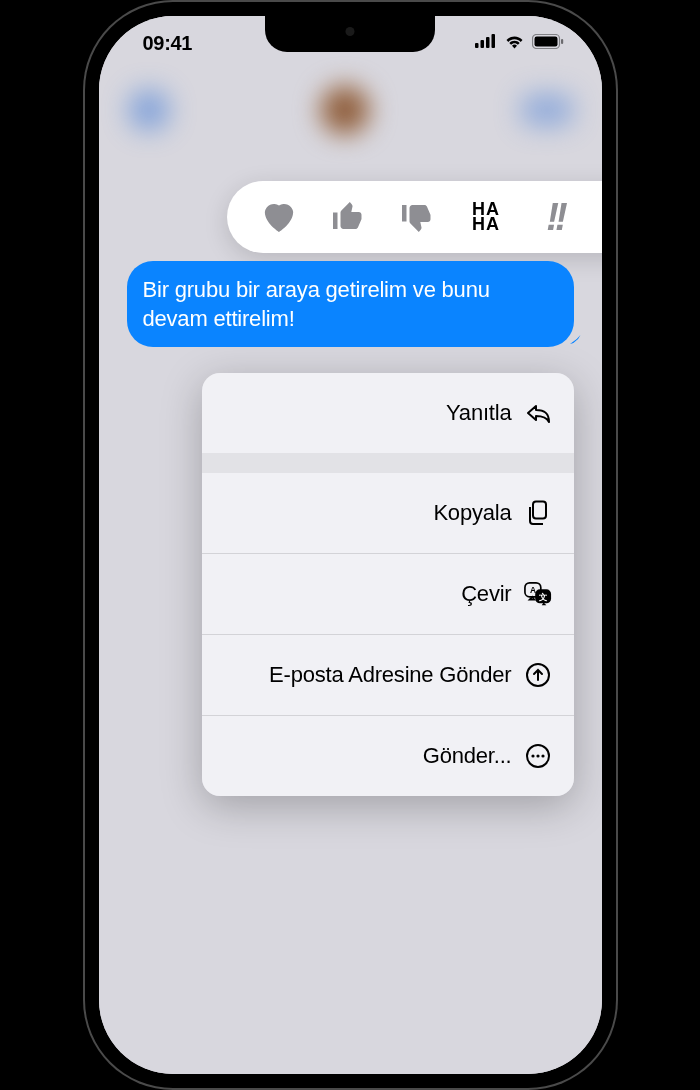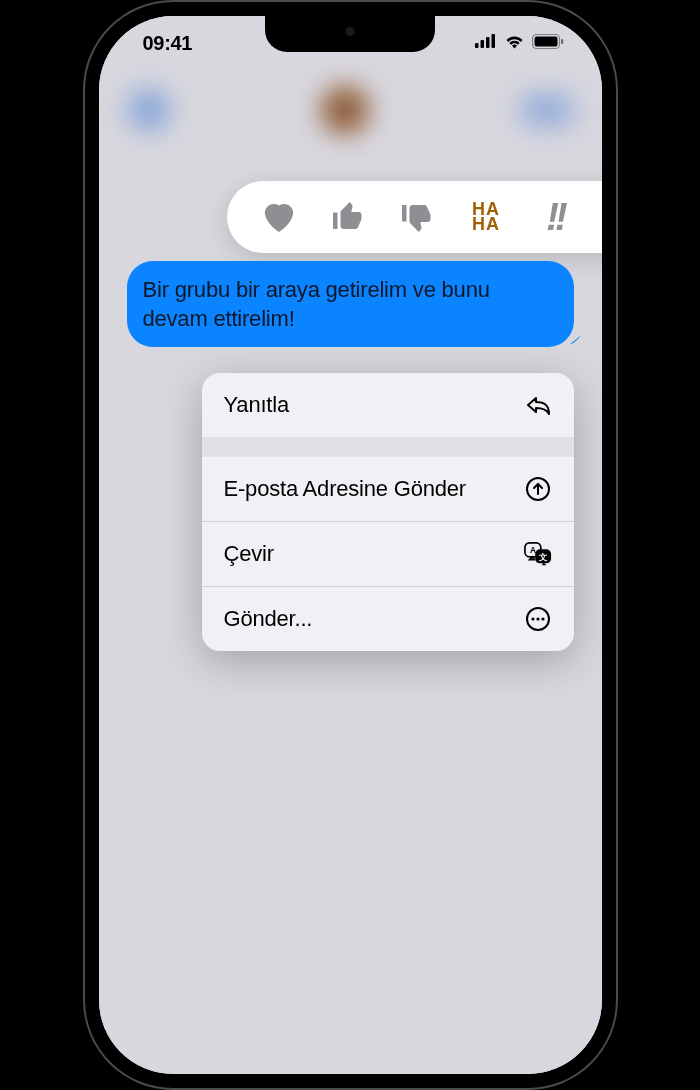--- a/index.html
+++ b/index.html
@@ -174,38 +174,38 @@
       width: 54px;
       height: 54px;
     }
     .tapback-heart svg { width: 40px; height: 40px; }
     .tapback-thumb svg { width: 36px; height: 36px; }
     .tapback-haha {
       font-weight: 800;
       font-size: 18px;
       line-height: 0.85;
       text-align: center;
-      color: #a16207;
+      color: #000000;
       letter-spacing: 1px;
     }
     .tapback-exclaim {
       font-weight: 900;
       font-size: 38px;
       font-style: italic;
       color: #8e8e93;
       letter-spacing: -4px;
     }
     .tapback-question {
       font-weight: 700;
       font-size: 38px;
       color: #8e8e93;
     }
     .message-bubble {
       background: #0a84ff;
-      color: #0f172a;
+      color: #ffffff;
       padding: 14px 16px;
       border-radius: 26px;
       font-size: 22px;
       line-height: 1.32;
       max-width: 462px;
       margin-left: auto;
       margin-right: 0;
       position: relative;
       letter-spacing: -0.2px;
     }
@@ -225,22 +225,22 @@
       margin-left: auto;
       width: 372px;
       background: rgba(242,242,246,0.94);
       border-radius: 18px;
       overflow: hidden;
       box-shadow: 0 10px 40px rgba(0,0,0,0.25);
     }
     .menu-item {
       display: flex;
       align-items: center;
-      justify-content: space-between;
-      padding: 18px 22px;
+      justify-content: flex-end;
+      padding: 26px 22px;
       font-size: 22px;
       color: #000;
       letter-spacing: -0.2px;
       min-height: 62px;
       background: rgba(255,255,255,0.02);
     }
     .menu-item + .menu-item {
       border-top: 0.6px solid rgba(0,0,0,0.12);
     }
     .menu-sep {
@@ -341,42 +341,51 @@
         <div class="menu-item">
           <span>Yanıtla</span>
           <span class="menu-icon">
             <svg width="26" height="22" viewBox="0 0 26 22">
                 <path fill="none" stroke="#000" stroke-width="2" stroke-linejoin="round" stroke-linecap="round" d="M11 4 L3 11 L11 18 L11 14 C18 14 22 16 24 20 C24 10 18 8 11 8 Z"></path>
               </svg>
           </span>
         </div>
         <div class="menu-sep"></div>
         <div class="menu-sep"></div>
-        <div class="menu-item multi">
-          <span>E-posta Adresine Gönder</span>
-          <span class="menu-icon">
-            <svg width="26" height="26" viewBox="0 0 26 26">
-                <circle cx="13" cy="13" r="11" fill="none" stroke="#000" stroke-width="2"></circle>
-                <path fill="none" stroke="#000" stroke-width="2" stroke-linecap="round" d="M13 18 V8 M9 12 L13 8 L17 12"></path>
+        <div class="menu-item">
+          <span>Kopyala</span>
+          <span class="menu-icon">
+            <svg width="24" height="26" viewBox="0 0 24 26">
+                <rect x="7" y="1.5" width="13" height="17" rx="3" fill="none" stroke="#000" stroke-width="2"></rect>
+                <path fill="none" stroke="#000" stroke-width="2" d="M4 7 v14 a3 3 0 0 0 3 3 h10"></path>
               </svg>
           </span>
         </div>
         <div class="menu-item">
           <span>Çevir</span>
           <span class="menu-icon">
             <svg width="30" height="26" viewBox="0 0 30 26">
                 <rect x="1" y="1" width="17" height="15" rx="5" fill="none" stroke="#000" stroke-width="1.8"></rect>
                 <path d="M6 19 L9 16 L11 19 Z" fill="none" stroke="#000" stroke-width="1.8"></path>
                 <text x="9.5" y="12" font-size="9" font-weight="700" text-anchor="middle" fill="#000">A</text>
                 <rect x="12" y="8" width="17" height="15" rx="5" fill="#000"></rect>
                 <path d="M24 25 L21 22 L19 25 Z" fill="#000"></path>
                 <text x="20.5" y="19" font-size="9" font-weight="700" text-anchor="middle" fill="#fff">文</text>
               </svg>
           </span>
         </div>
+        <div class="menu-item multi">
+          <span>E-posta Adresine Gönder</span>
+          <span class="menu-icon">
+            <svg width="26" height="26" viewBox="0 0 26 26">
+                <circle cx="13" cy="13" r="11" fill="none" stroke="#000" stroke-width="2"></circle>
+                <path fill="none" stroke="#000" stroke-width="2" stroke-linecap="round" d="M13 18 V8 M9 12 L13 8 L17 12"></path>
+              </svg>
+          </span>
+        </div>
         <div class="menu-item">
           <span>Gönder...</span>
           <span class="menu-icon">
             <svg width="26" height="26" viewBox="0 0 26 26">
                 <circle cx="13" cy="13" r="11" fill="none" stroke="#000" stroke-width="2"></circle>
                 <circle cx="8" cy="13" r="1.6" fill="#000"></circle>
                 <circle cx="13" cy="13" r="1.6" fill="#000"></circle>
                 <circle cx="18" cy="13" r="1.6" fill="#000"></circle>
               </svg>
           </span>

